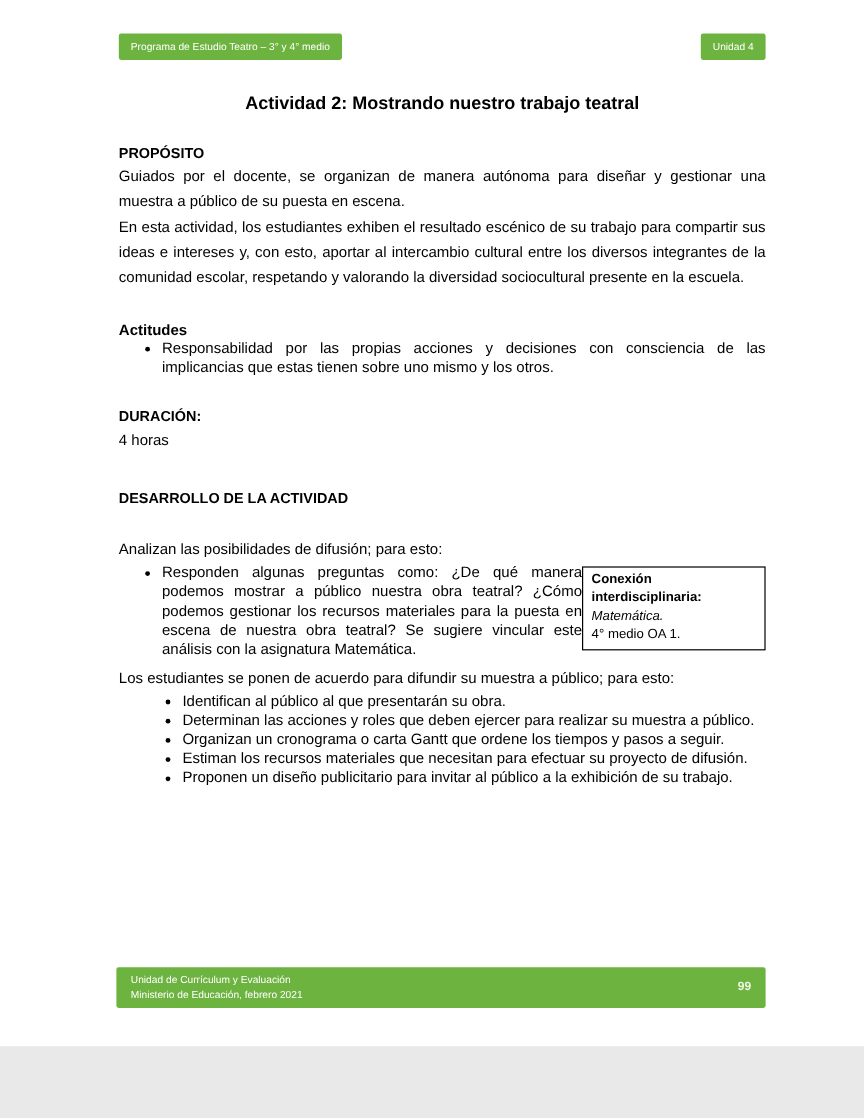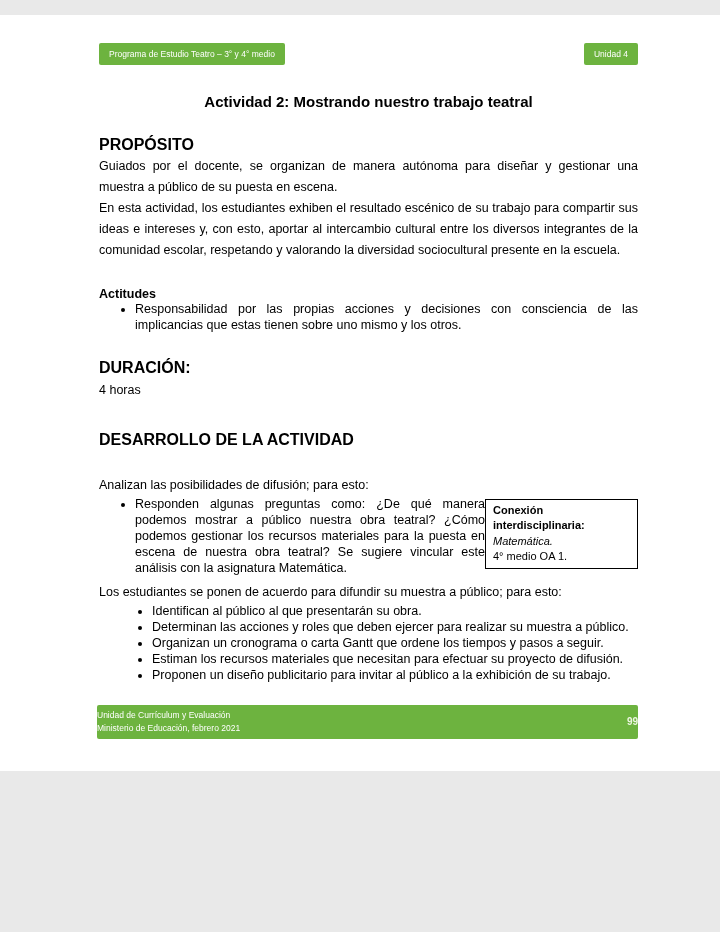--- a/index.html
+++ b/index.html
@@ -1,19 +1,19 @@
 <!DOCTYPE html>
 <html lang="es"><head>
 <meta charset="utf-8">
 <style>
   html,body{margin:0;padding:0;background:#e9e9e9;}
   .page{
     position:relative;
-    width:720px;height:756px;
-    margin:15px auto;
+    width:720px;height:872px;
+    margin:0 auto;
     background:#ffffff;
     font-family:"Liberation Sans", sans-serif;
     color:#000;
     overflow:hidden;
   }
   
   .header{
     position:absolute;top:28px;left:99px;right:82px;
     display:flex;justify-content:space-between;align-items:flex-start;
   }
@@ -24,21 +24,21 @@
     white-space:nowrap;
   }
   
   .content{
     position:absolute;top:78px;left:99px;right:82px;
   }
   .title{
     font-size:15px;font-weight:bold;margin:0;text-align:center;
   }
   .h-upper{
-    font-size:16px;font-weight:bold;margin:26px 0 2px 0;
+    font-size:12px;font-weight:bold;margin:26px 0 2px 0;
   }
   .body-text{
     font-size:12.5px;line-height:21px;text-align:justify;margin:0;
   }
   .oa-box{
     background:#f9d9c6;
     margin-top:20px;
     padding:12px 12px 16px 12px;
   }
   .oa-box .oa-head{font-size:12.5px;font-weight:bold;margin:0;}
@@ -70,21 +70,21 @@
     box-sizing:content-box;
   }
   .sidebox .sb-title{font-weight:bold;}
   .sidebox .sb-subject{font-style:italic;}
   .intro2{margin-top:6px;}
   
   .footer{
     position:absolute;left:97px;right:82px;bottom:32px;
     background:#6db33f;color:#fff;
     display:flex;justify-content:space-between;align-items:center;
-    padding:4px 0;
+    padding:4px 12px;
     border-radius:2px;
   }
   .footer .footer-lines{font-size:8.5px;line-height:1.55;}
   .footer .page-num{font-size:10px;font-weight:bold;color:#eef6e2;}
 </style>
 </head>
 <body>
 
 <div class="page">
 

